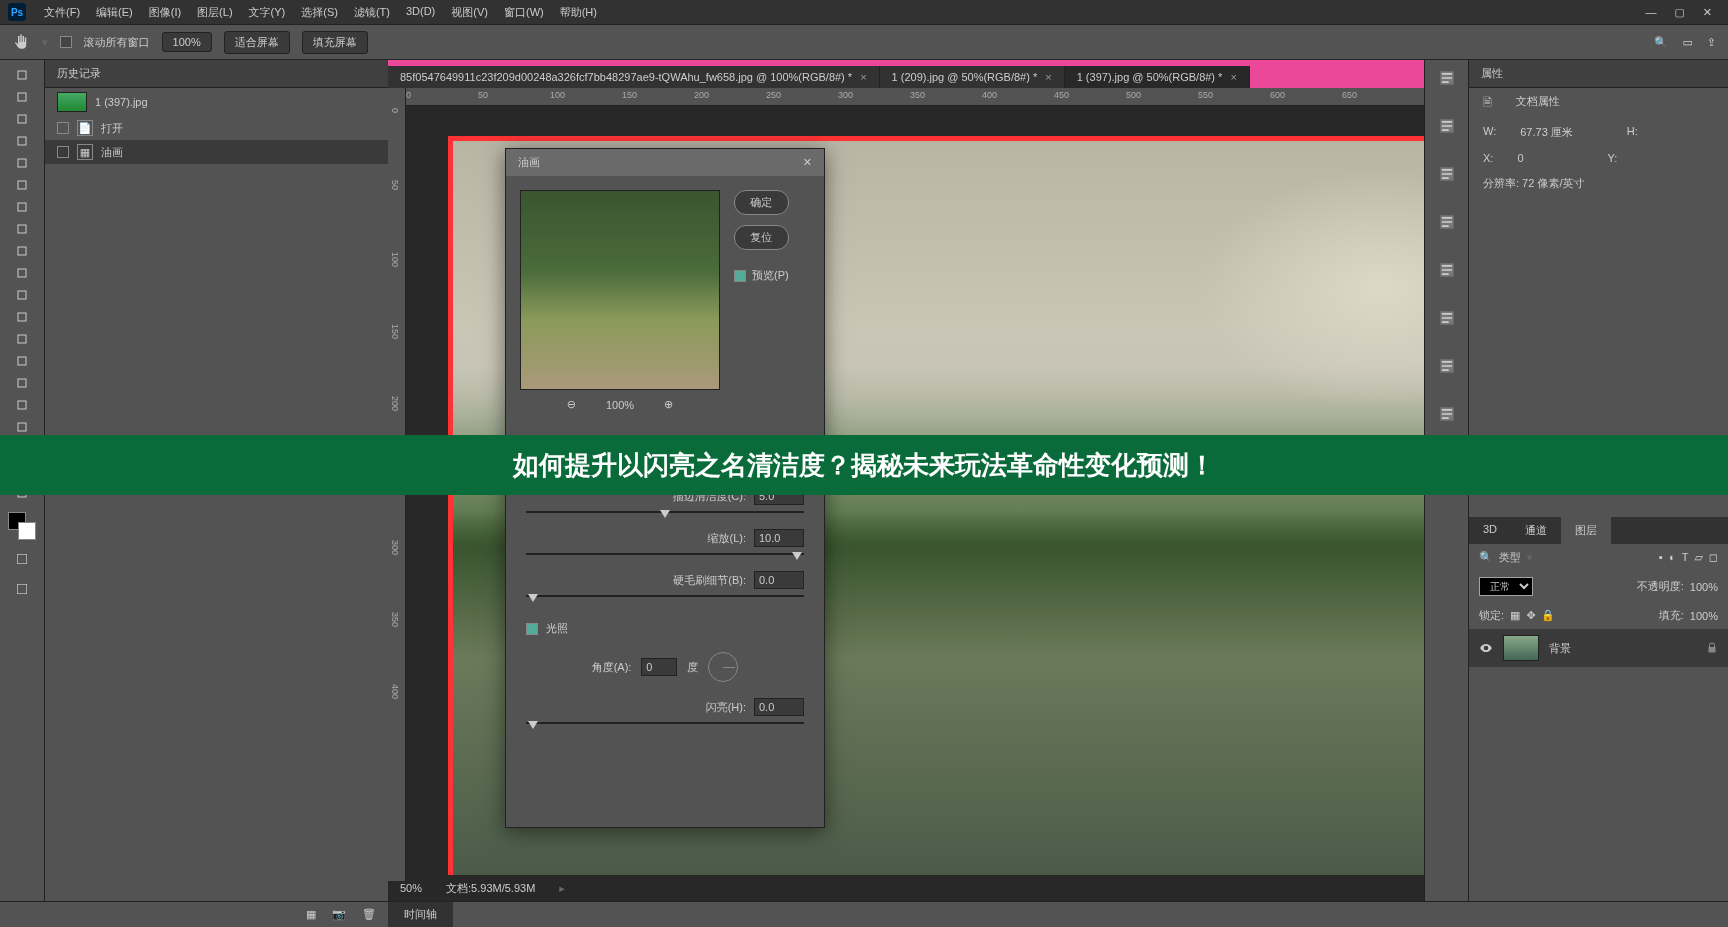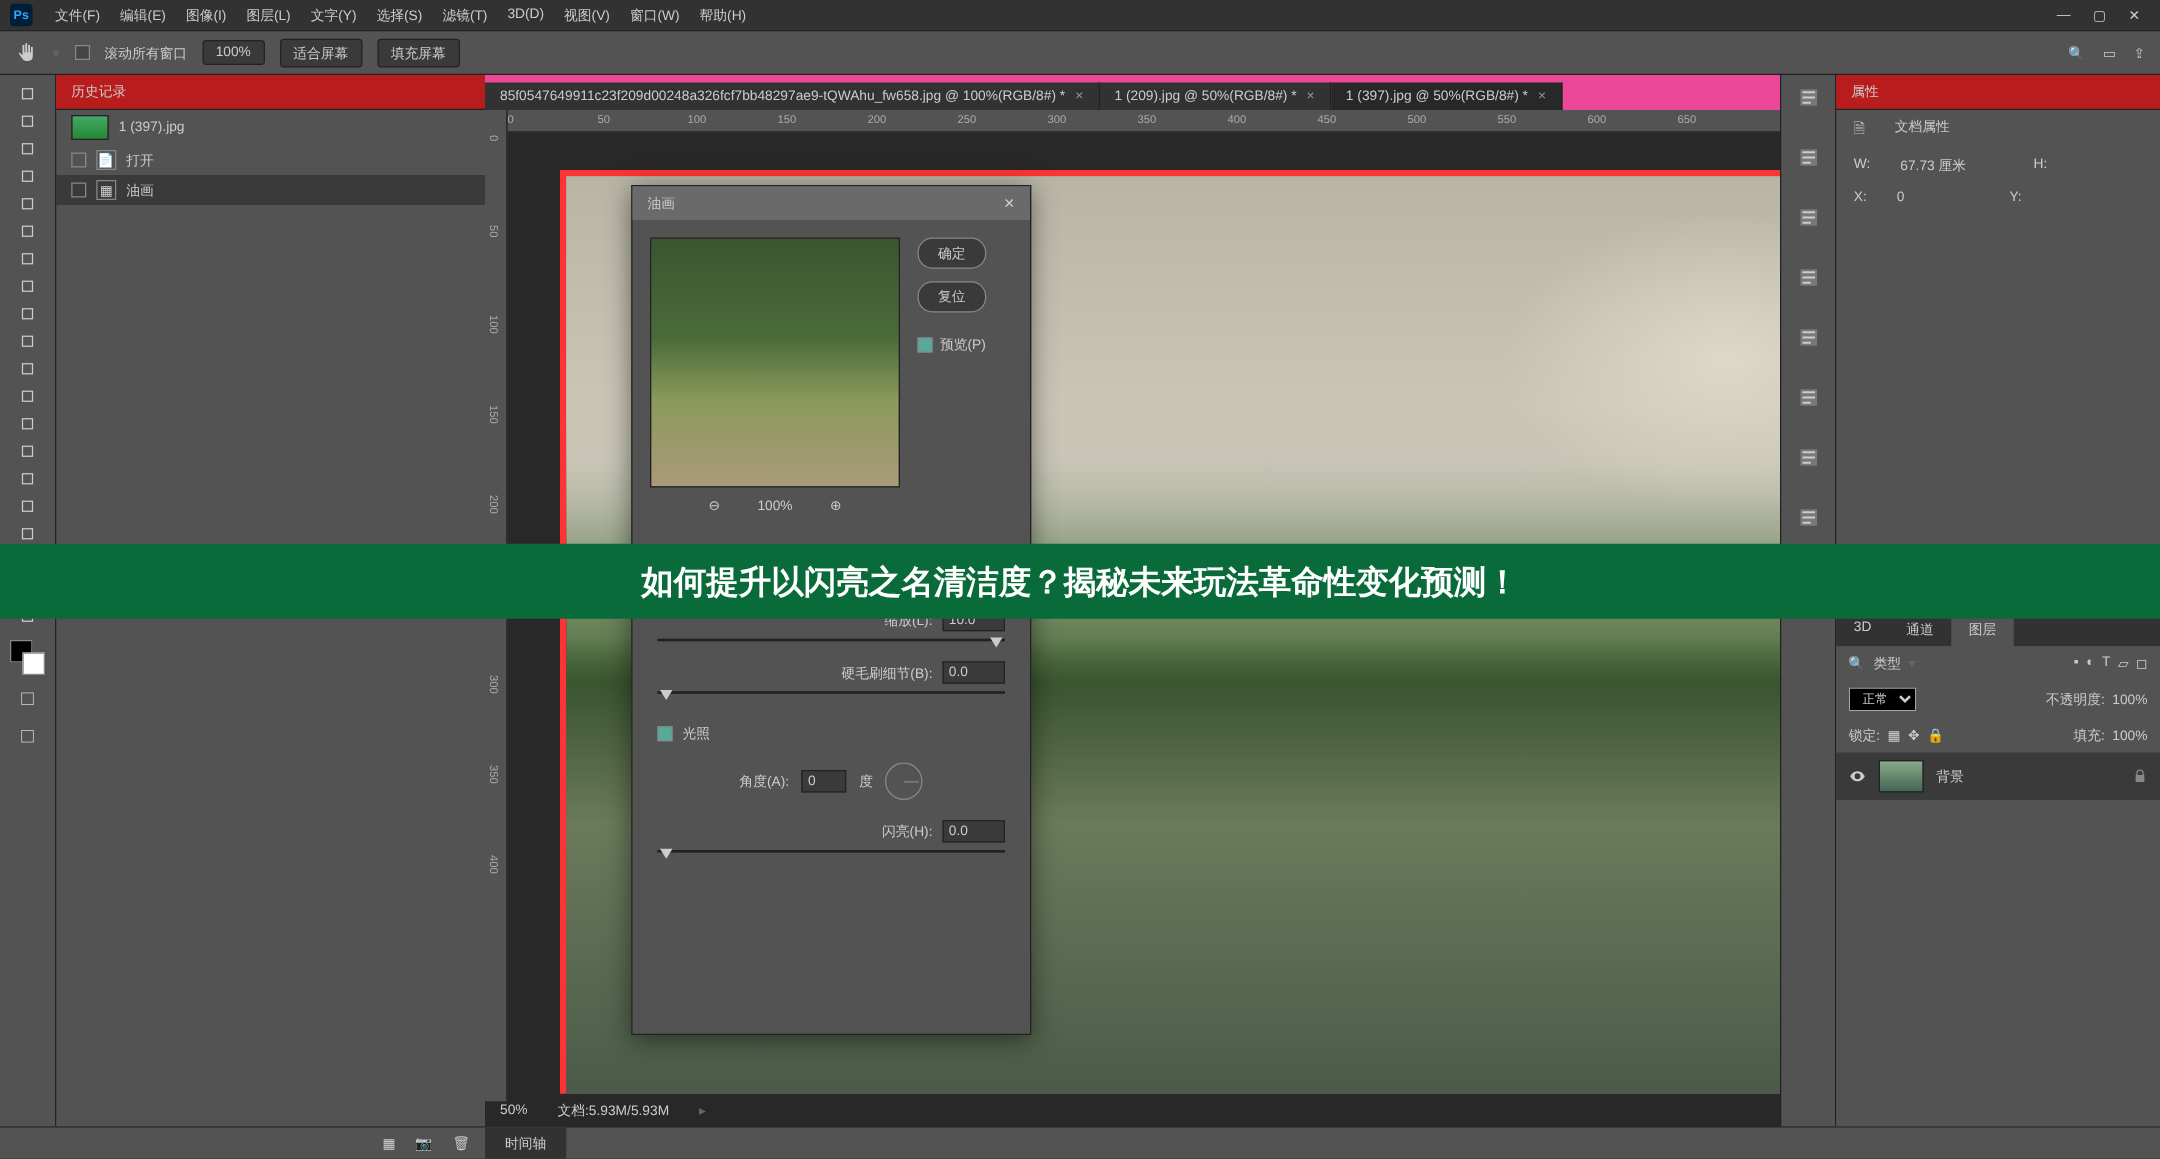--- a/index.html
+++ b/index.html
@@ -12,21 +12,21 @@
 .optbar{height:36px;background:#535353;display:flex;align-items:center;padding:0 12px;gap:12px;border-top:1px solid #222;border-bottom:1px solid #222}
 .opt-btn{background:#3a3a3a;border:1px solid #222;padding:3px 10px;border-radius:3px;cursor:pointer}
 .opt-icon{width:18px;height:18px}
 .checkbox{width:12px;height:12px;border:1px solid #888;background:#444}
 .main{display:flex;height:calc(100% - 60px - 26px)}
 .toolbar{width:44px;background:#535353;display:flex;flex-direction:column;align-items:center;padding-top:4px;gap:0}
 .tool{width:32px;height:22px;display:flex;align-items:center;justify-content:center;cursor:pointer;position:relative}
 .tool.active{background:#3a3a3a}
 .tool svg{width:16px;height:16px;fill:#ccc}
 .left-panel{width:344px;background:#535353;border-left:1px solid #222}
-.panel-tab{background:#b91c1c;padding:6px 12px;border-bottom:1px solid #222}
+.panel-tab{background:#404040;padding:6px 12px;border-bottom:1px solid #222}
 .hist-item{display:flex;align-items:center;gap:8px;padding:4px 12px;cursor:pointer}
 .hist-item.sel{background:#3a3a3a}
 .hist-thumb{width:30px;height:20px;background:linear-gradient(#4a6,#283);border:1px solid #222}
 .hist-icon{width:16px;height:16px;border:1px solid #888;display:flex;align-items:center;justify-content:center}
 .canvas-area{flex:1;background:#282828;display:flex;flex-direction:column;position:relative}
 .doc-tabs{display:flex;background:#ec4899;height:28px;align-items:flex-end}
 .doc-tab{padding:5px 12px;background:#323232;border-right:1px solid #222;display:flex;align-items:center;gap:8px;cursor:pointer;font-size:10px}
 .doc-tab.active{background:#282828}
 .close-x{cursor:pointer;color:#999}
 .ruler-h{height:18px;background:#535353;border-bottom:1px solid #222;margin-left:18px;position:relative;overflow:hidden}
@@ -346,20 +346,23 @@
     <div class="prop-row">
         <span>W:</span>
         <span>67.73 厘米</span>
         <span style="margin-left:30px">H:</span>
       </div>
     <div class="prop-row">
         <span>X:</span>
         <span>0</span>
         <span style="margin-left:60px">Y:</span>
       </div>
+    <div class="prop-row">
+        <span>分辨率: 72 像素/英寸</span>
+      </div>
 
     <div class="layers-tabs" id="ltabs">
         <div class="ltab">3D</div>
         <div class="ltab">通道</div>
         <div class="ltab active">图层</div>
       </div>
     <div class="layers-body">
       <div class="layer-opts">
         <span>🔍</span>
           <span>类型</span>
@@ -437,20 +440,29 @@
       <div class="slider-label">
           <span>描边样式(S):</span>
           <input class="slider-input" value="0.1" style="">
         </div>
       <div class="slider-track">
           <div class="slider-thumb" style="left:2%"></div>
         </div>
     </div>
     <div class="slider-row">
       <div class="slider-label">
+          <span>描边清洁度(C):</span>
+          <input class="slider-input" value="5.0" style="">
+        </div>
+      <div class="slider-track">
+          <div class="slider-thumb" style="left:50%"></div>
+        </div>
+    </div>
+    <div class="slider-row">
+      <div class="slider-label">
           <span>缩放(L):</span>
           <input class="slider-input" value="10.0" style="">
         </div>
       <div class="slider-track">
           <div class="slider-thumb" style="left:98%"></div>
         </div>
     </div>
     <div class="slider-row">
       <div class="slider-label">
           <span>硬毛刷细节(B):</span>

